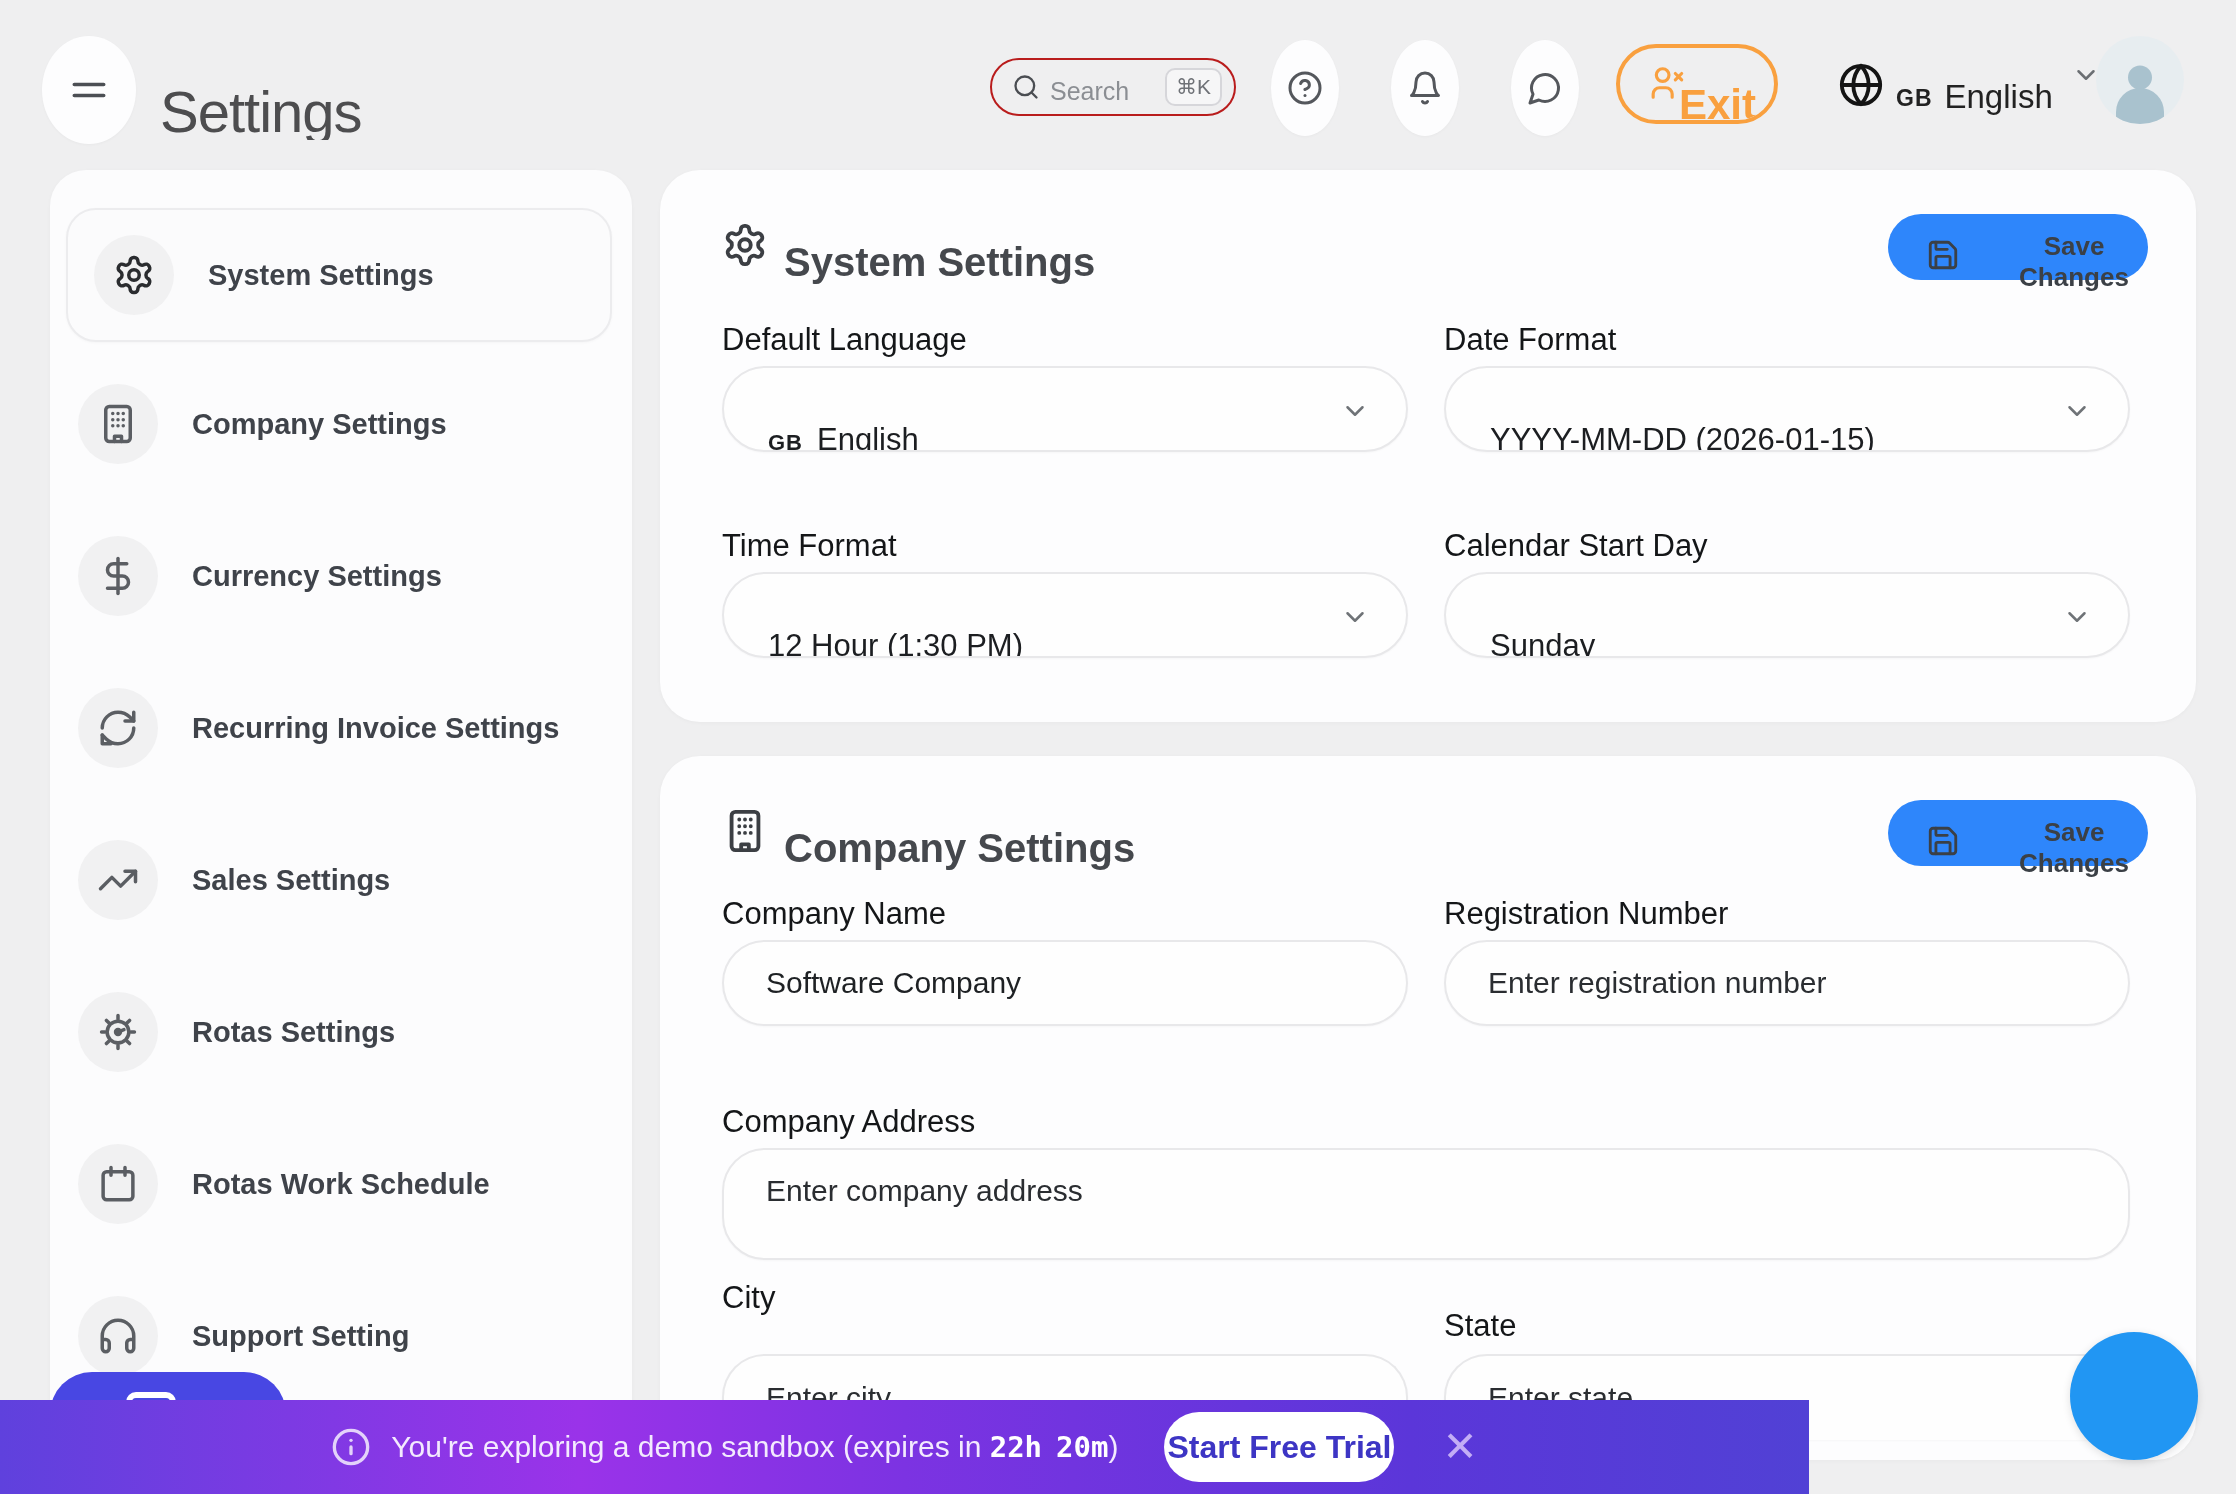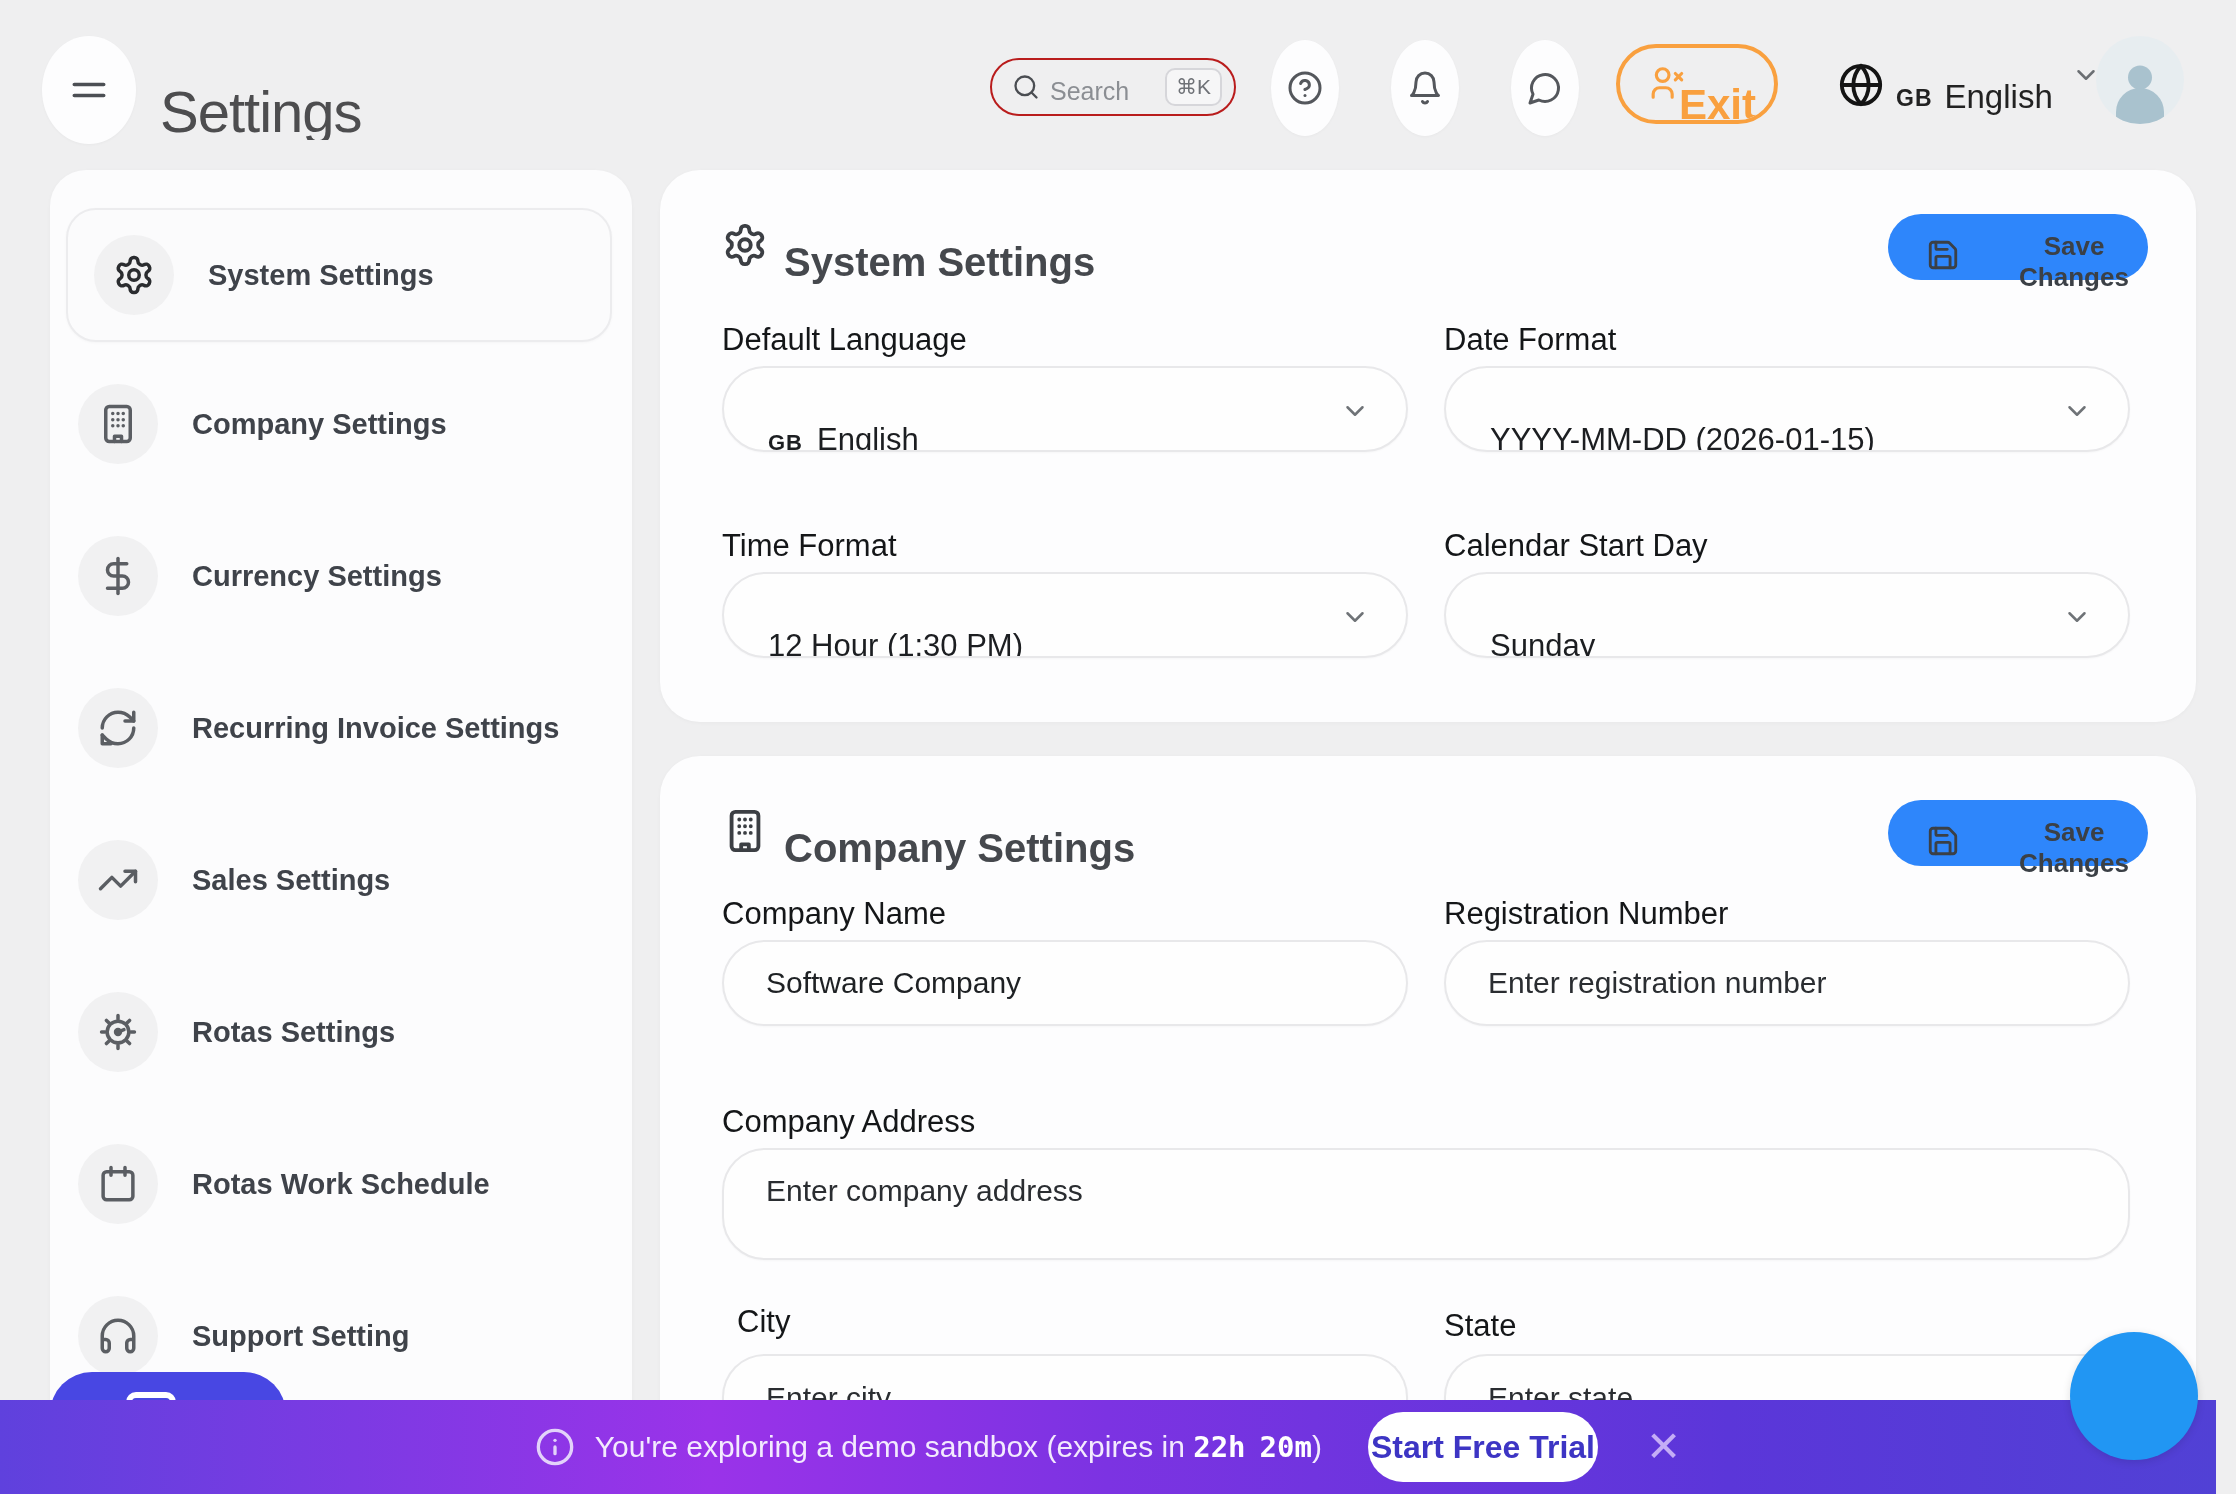--- a/index.html
+++ b/index.html
@@ -72,21 +72,21 @@
   .tinput { position:absolute; width:686px; height:86px; background:#fefefe; border:2px solid #e8e8ea; border-radius:43px;
     font-family:"Liberation Sans",sans-serif; font-size:30px; color:#1e2124; padding:0 42px; outline:none; box-shadow:0 1px 2px rgba(0,0,0,.03); }
   .tinput::placeholder { color:#2a2d31; opacity:1; }
   #inp-address { width:1408px; height:112px; padding-bottom:26px; }
   .cut { border-bottom:none; border-radius:43px 43px 0 0; }
 
   
   .launcher { position:absolute; left:50px; top:1372px; width:236px; height:110px; background:#4847e3; border-radius:42px 42px 0 0; z-index:5; cursor:pointer; }
   .launcher .glyph { position:absolute; left:76px; top:20px; width:50px; height:42px; border:6px solid #fff; border-radius:10px; }
 
-  .banner { position:absolute; left:0; top:1400px; width:2216px; height:94px; z-index:10;
+  .banner { position:absolute; left:0; top:1400px; width:1809px; height:94px; z-index:10;
     background:linear-gradient(90deg,#5f41dd 0%,#9a33e9 32%,#7c33e2 50%,#5b36d9 78%,#5141d5 100%);
     display:flex; align-items:center; justify-content:center; gap:20px; color:#fff; }
   .banner .info-ic { color:#e3d2fa; }
   .banner .msg { font-size:30px; color:#f3eafe; white-space:pre; }
   .banner .mono { font-family:"DejaVu Sans Mono", monospace; font-weight:700; font-size:29px; color:#ffffff; }
   .banner .mono + .mono { margin-left:14px; }
   .cta-btn { margin-left:26px; width:230px; height:70px; background:#ffffff; border:none; border-radius:36px;
     font-family:"Liberation Sans",sans-serif; font-size:32px; font-weight:700; color:#3d35c4; cursor:pointer; }
   .banner-close { margin-left:28px; font-size:42px; font-weight:300; color:rgba(231,213,255,.75); cursor:pointer; line-height:1; }
 
@@ -361,21 +361,21 @@
 
     <div class="f-label" style="left:62px; top:140px;">Company Name</div>
     <input class="tinput" style="left: 62px; top: 184px;" value="Software Company">
 
     <div class="f-label" style="left:784px; top:140px;">Registration Number</div>
     <input class="tinput" style="left: 784px; top: 184px;" placeholder="Enter registration number">
 
     <div class="f-label" style="left:62px; top:348px;">Company Address</div>
     <input class="tinput" id="inp-address" style="left: 62px; top: 392px;" placeholder="Enter company address">
 
-    <div class="f-label" style="left:62px; top:548px;margin-left:15px;">City</div>
+    <div class="f-label" style="left:62px; top:524px;">City</div>
     <input class="tinput cut" style="left: 62px; top: 598px; height: 86px;" placeholder="Enter city">
 
     <div class="f-label" style="left:784px; top:552px;">State</div>
     <input class="tinput cut" style="left: 784px; top: 598px; height: 86px;" placeholder="Enter state">
   </section>
 
   <div class="launcher">
     <span class="glyph"></span>
   </div>
 

